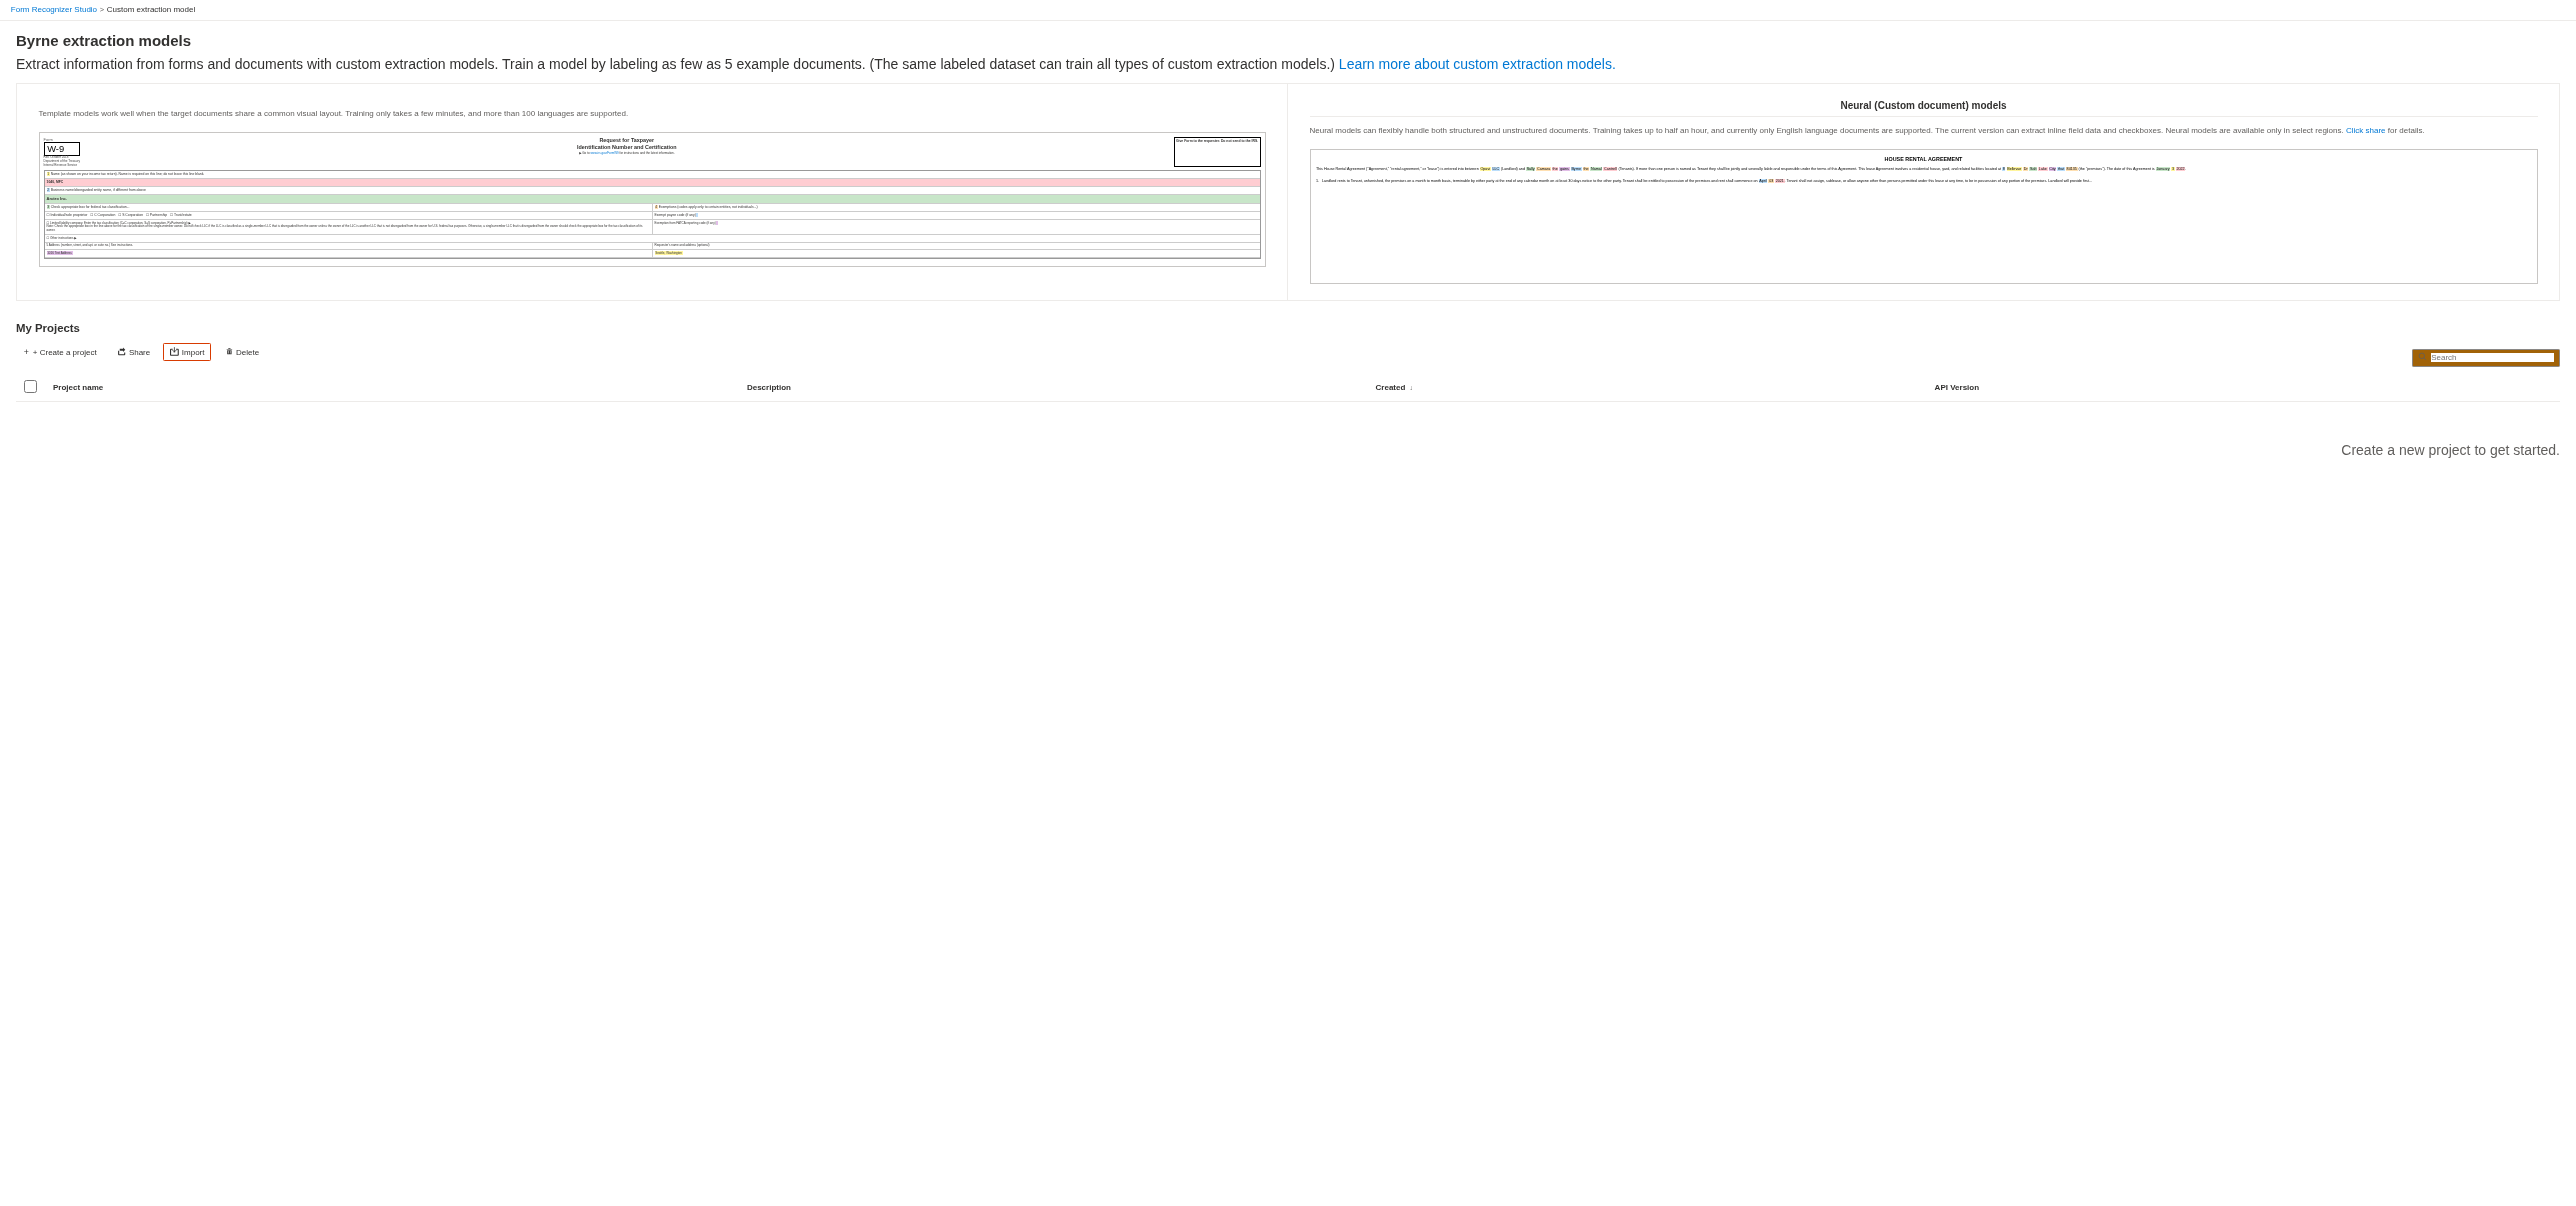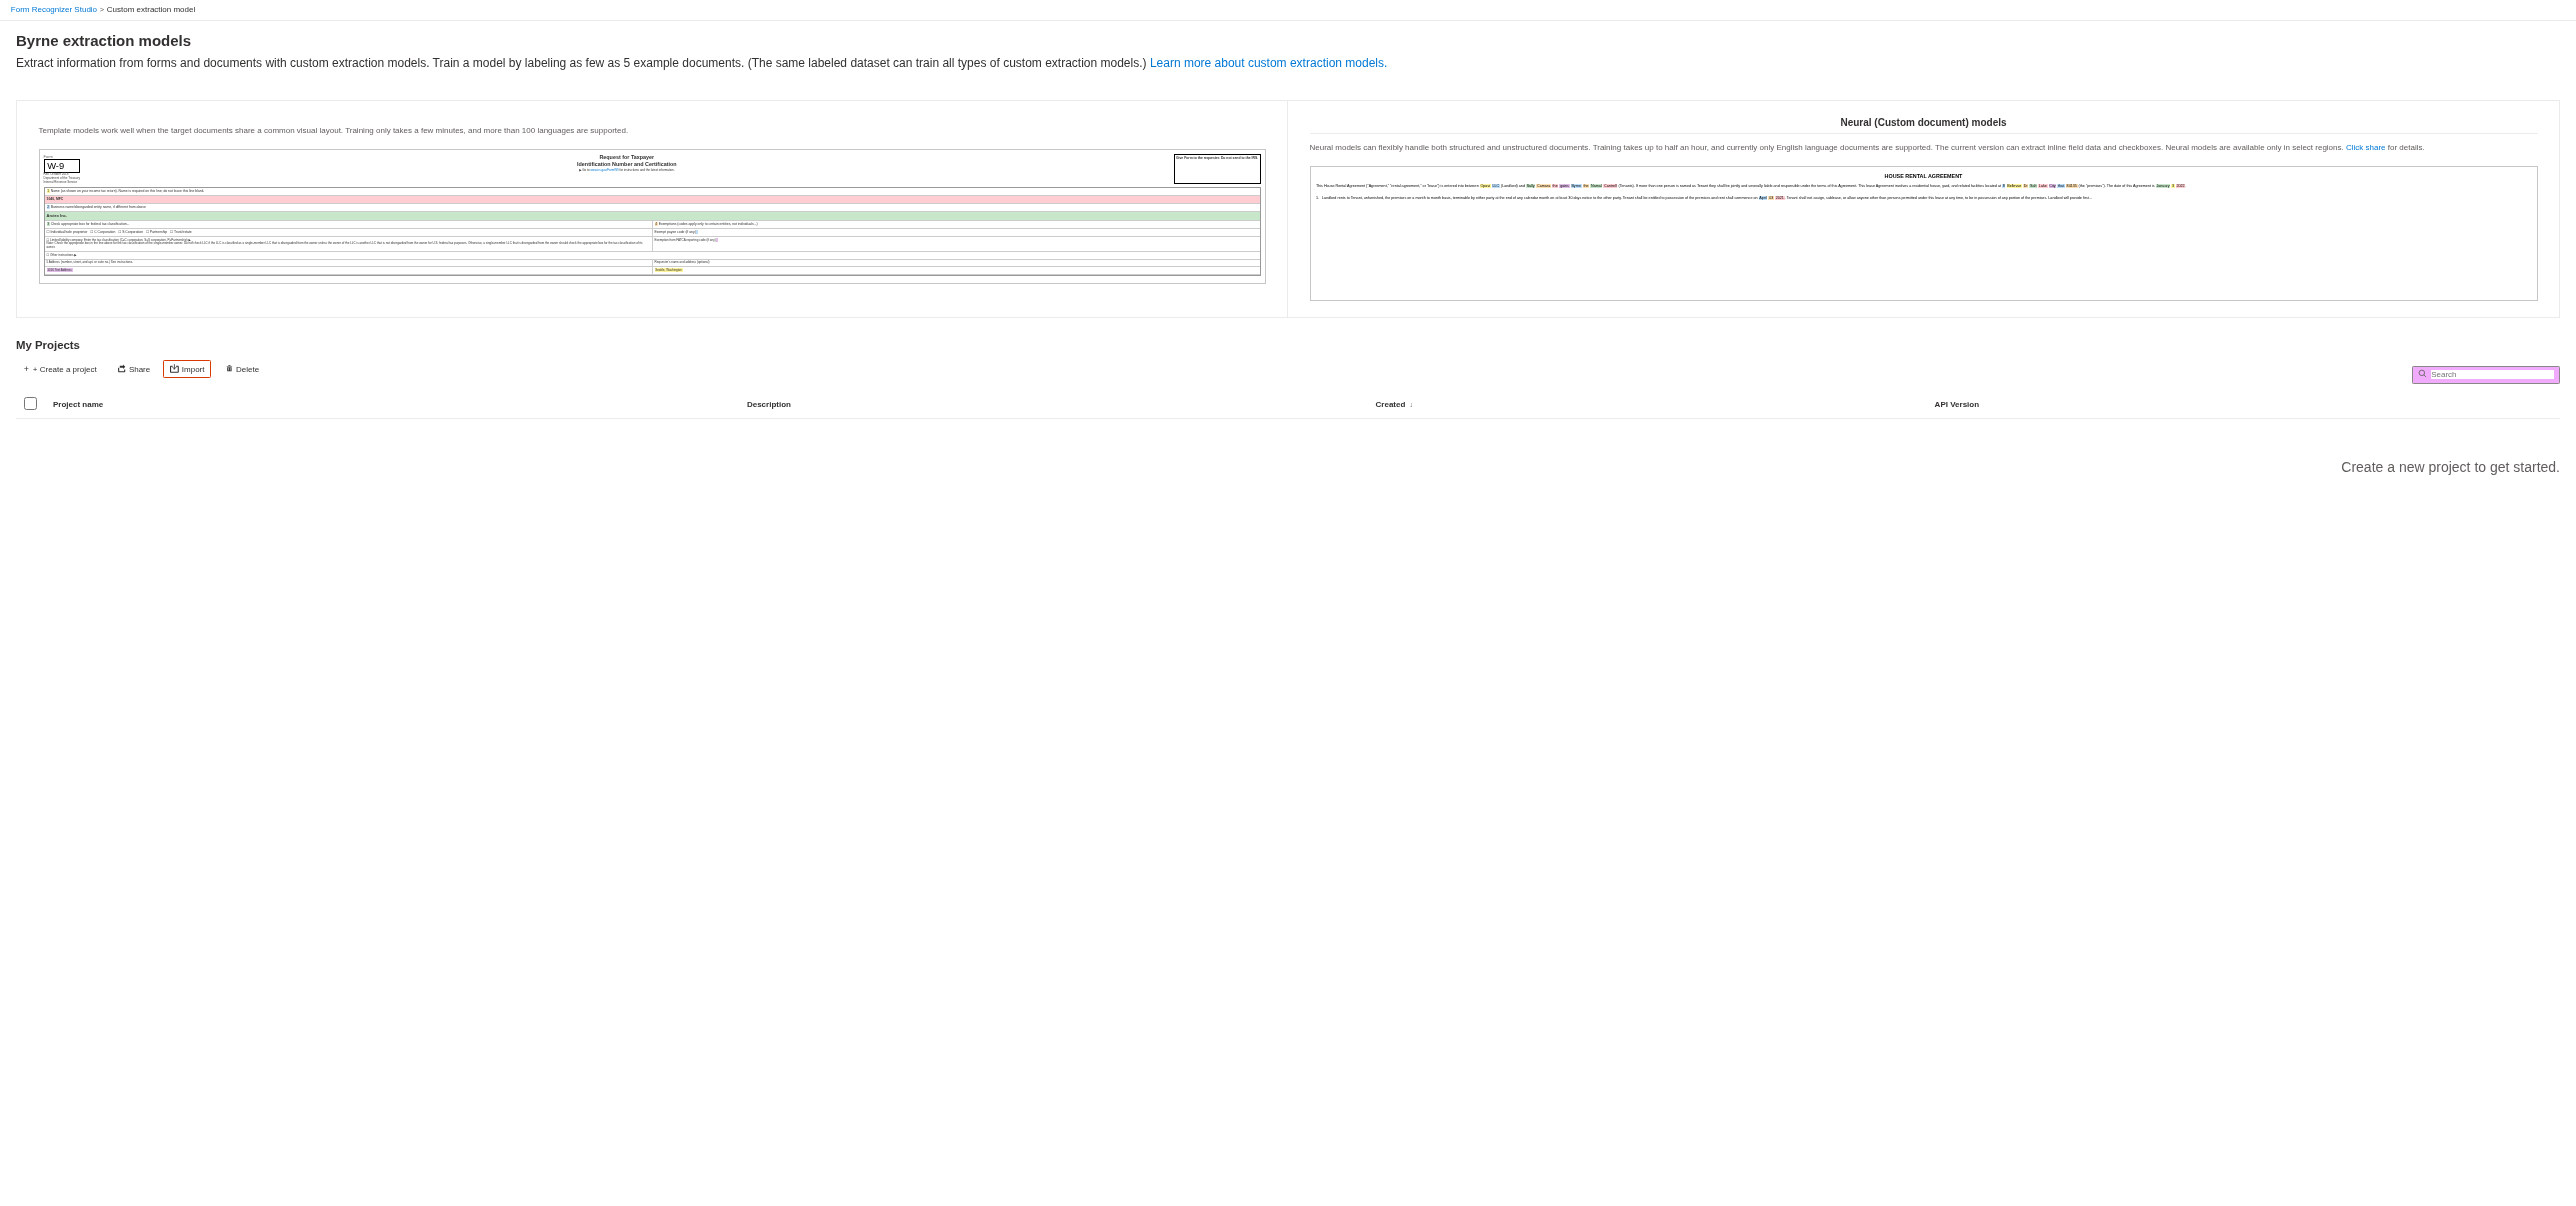--- a/index.html
+++ b/index.html
@@ -23,23 +23,23 @@
     .main-content { padding: 10.8px 16px; }
 
     .page-title {
       font-size: 15px;
       font-weight: 600;
       color: #323130;
       margin-bottom: 5.4px;
     }
 
     .page-description {
-      font-size: 12px;
+      font-size: 14px;
       color: #323130;
-      margin-bottom: 28px;
+      margin-bottom: 8px;
       line-height: 1.5;
     }
 
     .page-description a { color: #0078d4; text-decoration: none; }
 
     
     .model-cards {
       display: grid;
       grid-template-columns: 1fr 1fr;
       gap: 0;
@@ -233,21 +233,21 @@
       align-items: center;
     }
 
     .search-input-wrapper {
       display: flex;
       align-items: center;
       border: 0.7px solid #8a8886;
       border-radius: 1.3px;
       padding: 2.7px 5.4px;
       gap: 4px;
-      background: #f0abfc;
+      background: #a16207;
       width: 148px;
     }
 
     .search-input-wrapper input {
       border: none;
       outline: none;
       font-size: 8px;
       width: 100%;
       color: #323130;
     }

